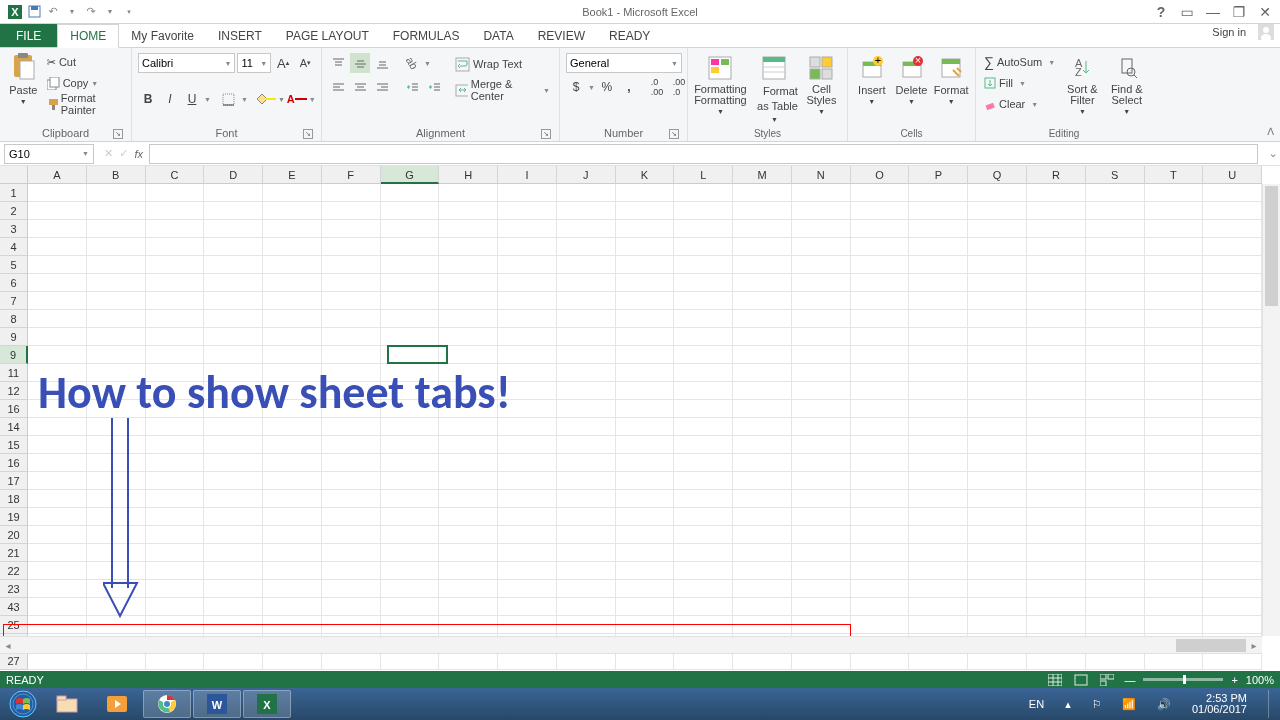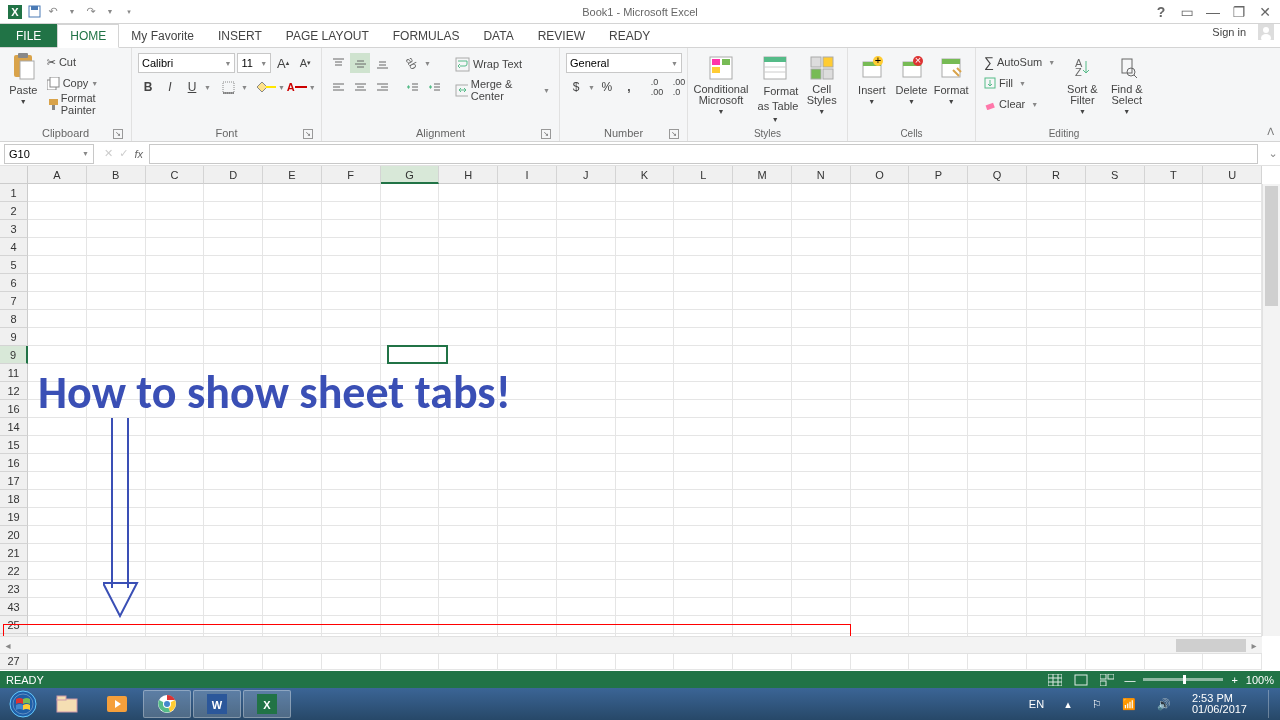--- a/index.html
+++ b/index.html
@@ -64,21 +64,21 @@
 .status .right{position:absolute;right:6px;display:flex;align-items:center;gap:8px}
 .viewbtn{width:18px;height:13px;display:flex;align-items:center;justify-content:center;opacity:.85}
 .zoom-slider{width:80px;height:3px;background:rgba(255,255,255,.5);position:relative}
 .zoom-slider::after{content:"";position:absolute;left:50%;top:-3px;width:3px;height:9px;background:#fff}
 
 .taskbar{position:absolute;left:0;right:0;bottom:0;height:32px;background:linear-gradient(#3b6596,#274868);display:flex;align-items:center;padding:0 4px}
 .start{width:38px;height:28px;display:flex;align-items:center;justify-content:center}
 .tb-app{width:48px;height:28px;margin:0 1px;display:flex;align-items:center;justify-content:center;border-radius:2px}
 .tb-app.active{background:rgba(255,255,255,.18);box-shadow:inset 0 0 0 1px rgba(255,255,255,.3)}
 .tray{position:absolute;right:4px;display:flex;align-items:center;gap:21px;color:#fff;font-size:10px}
-.clock{text-align:left;line-height:11px}
+.clock{text-align:right;line-height:11px}
 svg{display:block}
 </style>
 </head>
 <body>
 
 <div class="titlebar">
   <div class="qat">
     <span class="ico">
         <svg width="14" height="14">
           <rect width="14" height="14" fill="#217346"></rect>
@@ -161,21 +161,21 @@
               <rect x="5" y="7" width="3" height="5" fill="#888"></rect>
             </svg>
             <span>Format Painter</span>
           </div>
       </div>
     </div>
     <div class="group-label"><span>Clipboard</span><span class="dlgL">↘</span></div>
   </div>
 
   <div class="group" style="width:190px">
-    <div class="group-body" style="flex-direction:column;gap:4px;width:100%;padding-top:3px">
+    <div class="group-body" style="flex-direction:column;gap:16px;width:100%;padding-top:3px">
       <div class="row" style="width:100%">
         <div class="dd" style="width:98px">
             <span>Calibri</span>
             <span style="font-size:7px;color:#888">▼</span>
           </div>
         <div class="dd" style="width:34px">
             <span>11</span>
             <span style="font-size:7px;color:#888">▼</span>
           </div>
         <div class="sq" style="font-size:13px">A<sup style="font-size:7px">▴</sup></div>
@@ -329,21 +329,21 @@
     <div class="group-body">
       <div class="bigbtn" style="width:54px">
           <div class="icon">
             <svg width="26" height="26">
               <rect x="2" y="2" width="22" height="22" fill="#fff" stroke="#aaa"></rect>
               <rect x="4" y="4" width="8" height="6" fill="#f3a"></rect>
               <rect x="14" y="4" width="8" height="6" fill="#7b5"></rect>
               <rect x="4" y="12" width="8" height="6" fill="#fc3"></rect>
             </svg>
           </div>
-          <span style="text-align:center;line-height:11px">Conditional Microsoft</span>
+          <span style="text-align:center;line-height:11px">Formatting Formatting</span>
           <span style="font-size:7px">▼</span>
         </div>
       <div class="bigbtn" style="width:48px">
           <div class="icon">
             <svg width="26" height="26">
               <rect x="2" y="2" width="22" height="22" fill="#fff" stroke="#aaa"></rect>
               <rect x="2" y="2" width="22" height="5" fill="#5b8"></rect>
               <line x1="2" y1="12" x2="24" y2="12" stroke="#ccc"></line>
               <line x1="2" y1="17" x2="24" y2="17" stroke="#ccc"></line>
             </svg>

